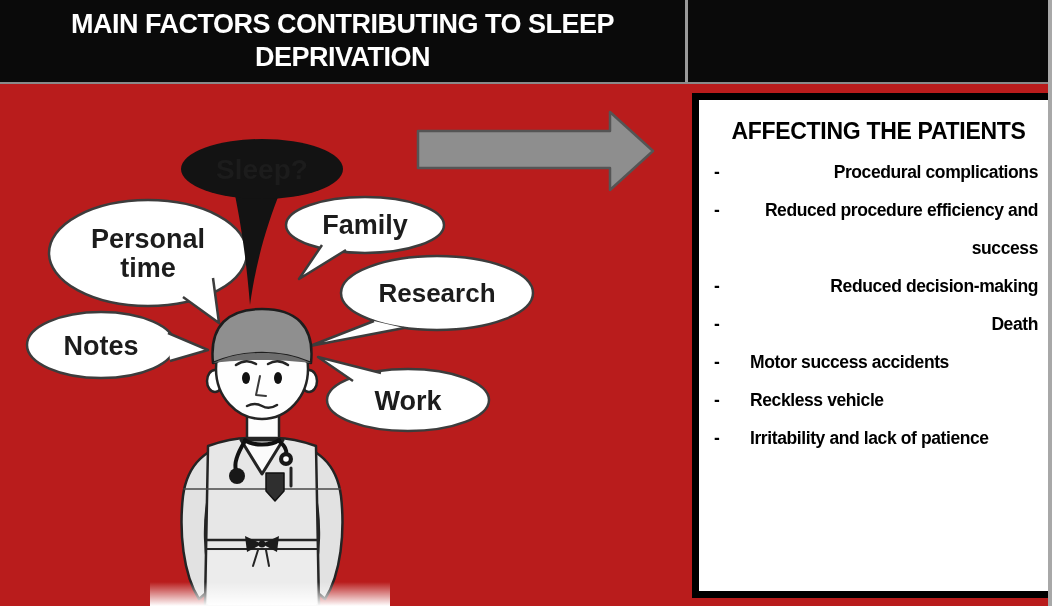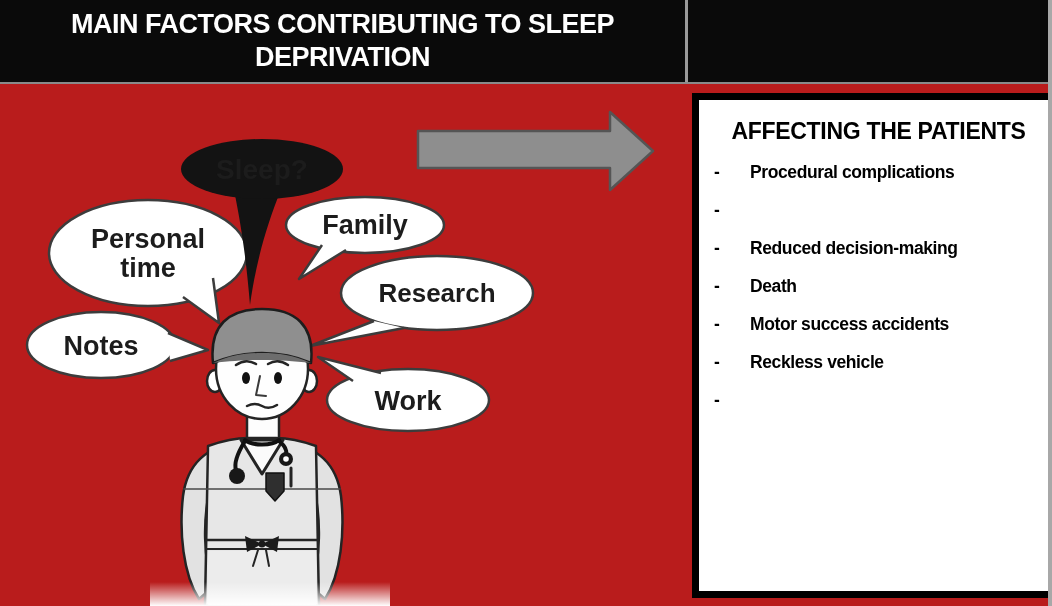--- a/index.html
+++ b/index.html
@@ -21,21 +21,21 @@
   
   .abox{position:absolute;left:672px;top:93px;width:373px;height:505px;background:#ffffff;
         border:7px solid #000000;box-sizing:border-box;color:#000;margin-left:20px;}
   .abox-inner{padding:0 7px 0 7px;}
   .sec-title{font-weight:bold;font-size:23px;letter-spacing:-0.3px;}
   .sec-title.patients{text-align:center;margin:18px 0 8px 0;}
   .sec-title.worker{text-align:left;padding-left:3px;margin:56px 0 10px 0;}
   .row{display:flex;font-weight:bold;font-size:17.5px;line-height:38px;letter-spacing:-0.4px;}
   .row .dash{flex:none;width:36px;padding-left:8px;}
   .row .txt{flex:1;}
-  .plist .txt{max-width:288px;}
+  .plist .txt{max-width:288px;text-align:right;}
   
   .scan-edge-right{position:absolute;right:0;top:0;width:4px;height:100%;background:#a8a8a8;}
 </style>
 </head>
 <body>
 
 <div class="page">
 
   <div class="header">
     <div class="header-cell header-left">
@@ -149,20 +149,21 @@
 
       <div class="sec-title patients">AFFECTING THE PATIENTS</div>
 
       <div class="plist">
         <div class="row">
           <span class="dash">-</span>
           <span class="txt">Procedural complications</span>
         </div>
         <div class="row">
           <span class="dash">-</span>
+          <span class="txt">Reduced procedure efficiency and success</span>
         </div>
         <div class="row">
           <span class="dash">-</span>
           <span class="txt">Reduced decision-making</span>
         </div>
         <div class="row">
           <span class="dash">-</span>
           <span class="txt">Death</span>
         </div>
       </div>
@@ -172,20 +173,21 @@
         <div class="row">
           <span class="dash">-</span>
           <span class="txt">Motor success accidents</span>
         </div>
         <div class="row">
           <span class="dash">-</span>
           <span class="txt">Reckless vehicle</span>
         </div>
         <div class="row">
           <span class="dash">-</span>
+          <span class="txt">Irritability and lack of patience</span>
         </div>
       </div>
 
     </div>
   </div>
 
   <div class="scan-edge-right"></div>
 </div>
 
 </body></html>

